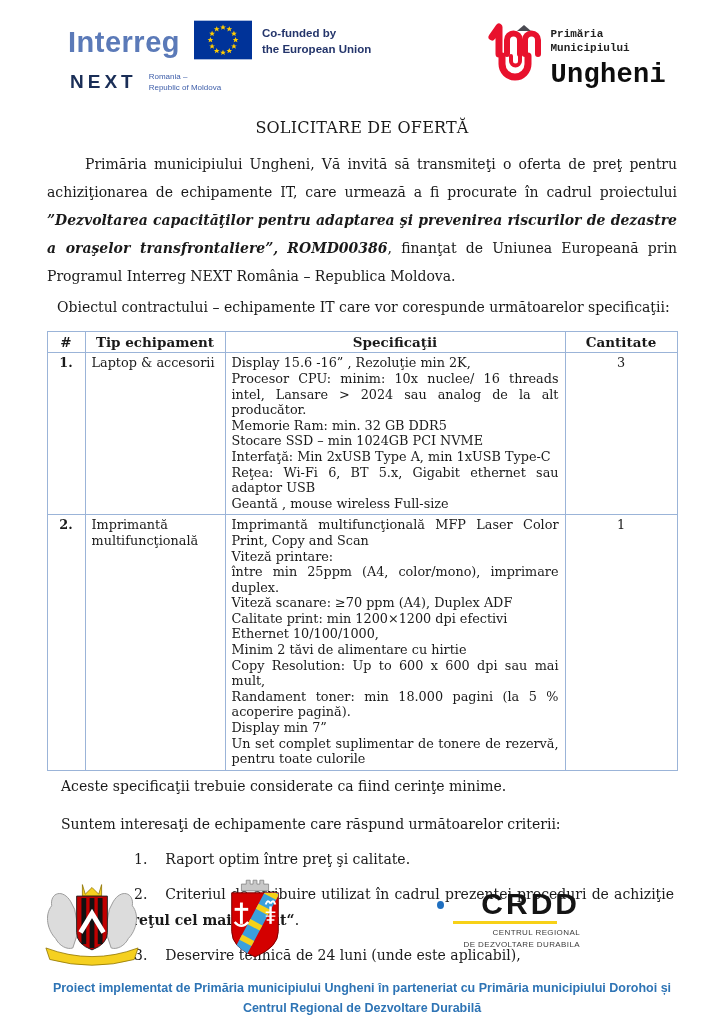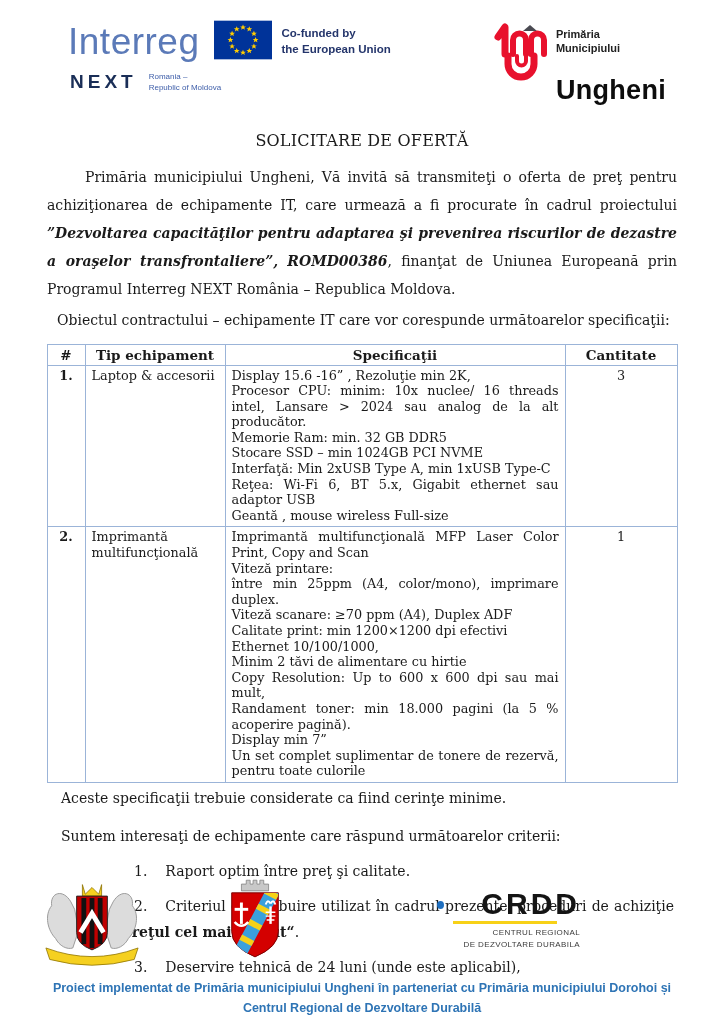--- a/index.html
+++ b/index.html
@@ -5,30 +5,30 @@
   * { margin:0; padding:0; box-sizing:border-box; }
   body { background:#888; display:flex; justify-content:center; }
   .page {
     position:relative; width:724px; height:1024px; background:#ffffff;
     font-family:"DejaVu Serif", serif; color:#1a1a1a; overflow:hidden;
   }
   
   .header { display:flex; justify-content:space-between; padding:20px 58px 0 68px; }
   .interreg-block { display:flex; flex-direction:column; }
   .interreg-row1 { display:flex; align-items:center; }
-  .interreg-word { font-family:"Liberation Sans", sans-serif; font-weight:normal; font-size:37px; color:#5b7ab8; letter-spacing:0.5px; }
+  .interreg-word { font-family:"Liberation Sans", sans-serif; font-weight:bold; font-size:29px; color:#5b7ab8; letter-spacing:0.5px; }
   .eu-flag { margin-left:14px; }
   .cofunded { margin-left:10px; font-family:"Liberation Sans", sans-serif; font-size:11.5px; font-weight:bold; color:#24356b; line-height:1.35; }
   .interreg-row2 { display:flex; align-items:center; margin-top:7px; margin-left:2px; }
   .next-word { font-family:"Liberation Sans", sans-serif; font-weight:bold; font-size:19px; color:#1a2e57; letter-spacing:4px; }
   .region { margin-left:12px; font-family:"Liberation Sans", sans-serif; font-size:8px; font-weight:normal; color:#3e5ea9; line-height:1.4; }
   .ungheni-block { display:flex; align-items:flex-start; margin-top:2px; }
-  .ungheni-text { margin-left:8px; font-family:Liberation Sans, sans-serif; }
+  .ungheni-text { margin-left:8px; font-family:Liberation Mono, monospace; }
   .ungheni-small { font-size:11px; font-weight:bold; color:#222; line-height:1.25; margin-top:6px; }
-  .ungheni-big { font-size:27px; font-weight:bold; color:#0d0d0d; margin-top:19px; letter-spacing:0.3px; }
+  .ungheni-big { font-size:27px; font-weight:bold; color:#0d0d0d; margin-top:4px; letter-spacing:0.3px; }
   
   .doc-title { margin-top:25px; text-align:center; font-weight:normal; font-size:16px; letter-spacing:0.2px; }
   .p-intro { margin:13px 47px 0 47px; font-size:14px; line-height:28px; text-align:justify; text-indent:38px; }
   .bolditalic { font-weight:bold; font-style:italic; }
   .p-object { margin:4px 47px 0 47px; padding-left:10px; font-size:14px; line-height:26px; }
   
   table.spec { border-collapse:collapse; margin:11px auto 0 auto; width:630px; table-layout:fixed; }
   table.spec th, table.spec td { border:1px solid #9bb4d8; vertical-align:top; }
   table.spec th { font-size:13.5px; font-weight:bold; text-align:center; padding:2px 3px; }
   table.spec td { font-size:12.8px; line-height:15.6px; padding:2px 6px 3px 6px; }

